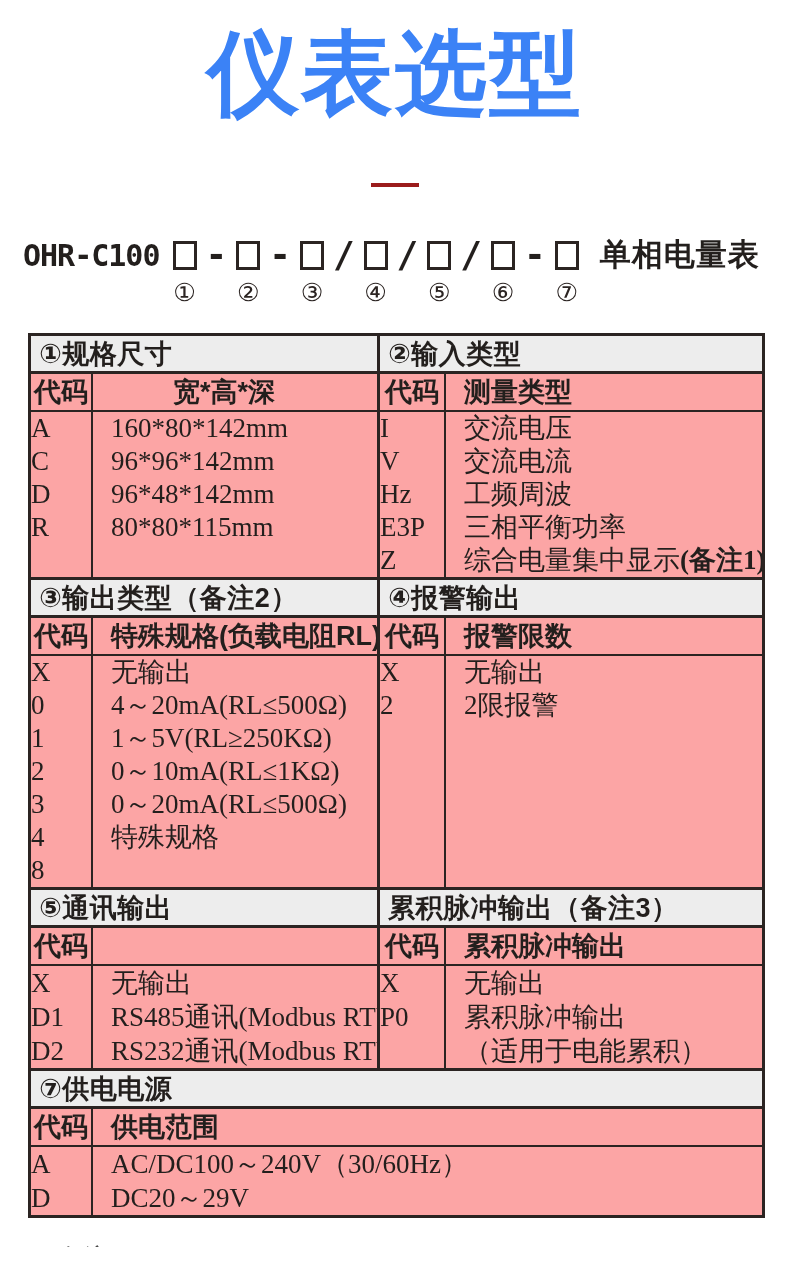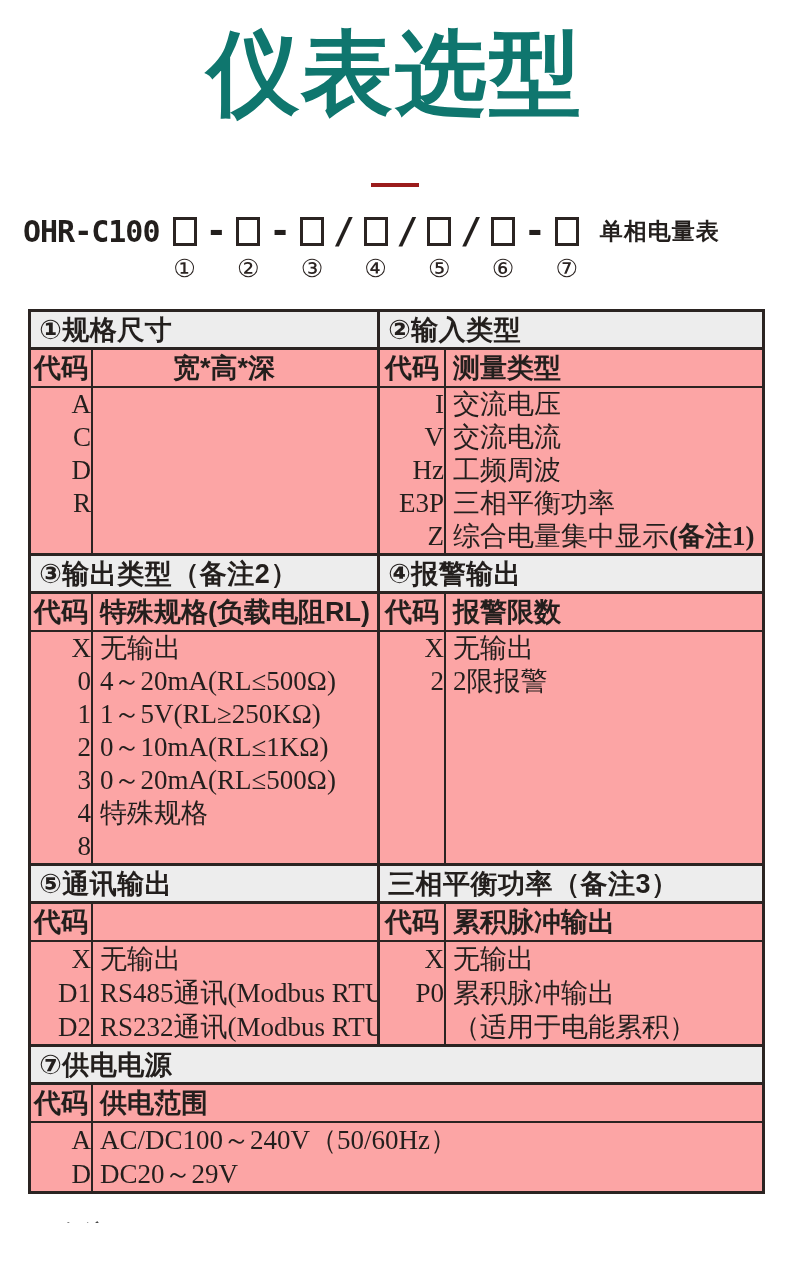--- a/index.html
+++ b/index.html
@@ -11,32 +11,32 @@
   }
   .page { width:790px; height:1288px; position:relative; }
 
   
   .page-title {
     padding-top:16px;
     text-align:center;
     font-size:92px;
     font-weight:900;
     letter-spacing:2px;
-    color:#0f766e;
+    color:#3b82f6;
     line-height:1.25;
   }
   .title-divider {
     width:48px; height:4px;
     background:#9b1c1c;
     margin:52px auto 0 auto;
   }
 
   
   .model-line {
-    margin-top:28px;
+    margin-top:52px;
     padding-left:23px;
     display:flex;
     align-items:center;
     height:32px;
   }
   .model-prefix {
     font-family:"DejaVu Sans Mono","Liberation Mono",monospace;
     font-size:30px; font-weight:700;
     letter-spacing:-1px;
     white-space:nowrap;
@@ -57,21 +57,21 @@
   .num {
     position:absolute;
     top:37px; left:50%;
     transform:translateX(-50%);
     font-family:"DejaVu Sans","Liberation Sans",sans-serif;
     font-size:25px; font-weight:400;
     color:#2b2422;
   }
   .model-suffix {
     margin-left:16px;
-    font-size:23px;
+    font-size:31px;
     font-weight:600;
     letter-spacing:1px;
     white-space:nowrap;
   }
 
   
   .tables { margin:62px 25px 0 28px; width:737px; }
   .pair { display:flex; }
   .pair + .pair, .pair + .full-row, .full-row { margin-top:-3px; }
   .section {
@@ -90,25 +90,25 @@
     padding-left:8px;
     font-size:27px; font-weight:700;
     letter-spacing:0.5px;
     white-space:nowrap; overflow:hidden;
   }
   .sec-head { display:flex; height:38px; border-bottom:2px solid #2b2422; }
   .sec-body { display:flex; }
   .col-code {
     width:62px;
     border-right:2px solid #2b2422;
-    text-align:right;
+    text-align:left;
     flex-shrink:0;
   }
   .section.right .col-code { width:66px; }
-  .col-desc { flex:1; padding-left:7px; overflow:hidden; white-space:nowrap; }
+  .col-desc { flex:1; padding-left:18px; overflow:hidden; white-space:nowrap; }
   .sec-head .col-code, .sec-head .col-desc {
     display:flex; align-items:center;
     font-size:27px; font-weight:700;
   }
   .sec-head .col-code { justify-content:center; }
   .sec-head .col-desc.pad { padding-left:80px; }
 
   .sec-body .col-code, .sec-body .col-desc {
     font-family:"Liberation Serif","DejaVu Serif",serif;
     font-size:27px;
@@ -197,20 +197,26 @@
           <div class="col-code">代码</div>
           <div class="col-desc pad">宽*高*深</div>
         </div>
         <div class="sec-body">
           <div class="col-code body-codes">
               <div class="line">A</div>
               <div class="line">C</div>
               <div class="line">D</div>
               <div class="line">R</div>
             </div>
+          <div class="col-desc body-descs">
+              <div class="line">160*80*142mm</div>
+              <div class="line">96*96*142mm</div>
+              <div class="line">96*48*142mm</div>
+              <div class="line">80*80*115mm</div>
+            </div>
         </div>
       </div>
       <div class="section right">
         <div class="sec-title">②输入类型</div>
         <div class="sec-head">
           <div class="col-code">代码</div>
           <div class="col-desc">测量类型</div>
         </div>
         <div class="sec-body">
           <div class="col-code body-codes">
@@ -290,21 +296,21 @@
               <div class="line">D2</div>
             </div>
           <div class="col-desc body-descs">
               <div class="line">无输出</div>
               <div class="line">RS485通讯(Modbus RTU)</div>
               <div class="line">RS232通讯(Modbus RTU)</div>
             </div>
         </div>
       </div>
       <div class="section right">
-        <div class="sec-title">三相平衡功率（备注3）</div>
+        <div class="sec-title">累积脉冲输出（备注3）</div>
         <div class="sec-head">
           <div class="col-code">代码</div>
           <div class="col-desc">累积脉冲输出</div>
         </div>
         <div class="sec-body">
           <div class="col-code body-codes">
               <div class="line">X</div>
               <div class="line">P0</div>
               <div class="line"></div>
             </div>
@@ -323,21 +329,21 @@
         <div class="sec-head">
           <div class="col-code">代码</div>
           <div class="col-desc">供电范围</div>
         </div>
         <div class="sec-body">
           <div class="col-code body-codes">
               <div class="line">A</div>
               <div class="line">D</div>
             </div>
           <div class="col-desc body-descs">
-              <div class="line">AC/DC100～240V（50/60Hz）</div>
+              <div class="line">AC/DC100～240V（30/60Hz）</div>
               <div class="line">DC20～29V</div>
             </div>
         </div>
       </div>
     </div>
 
   </div>
 
   <div class="footnote-clip">备注1：</div>
 

